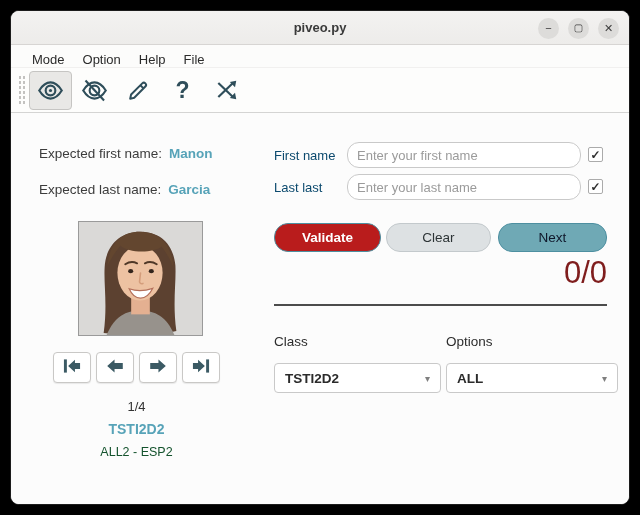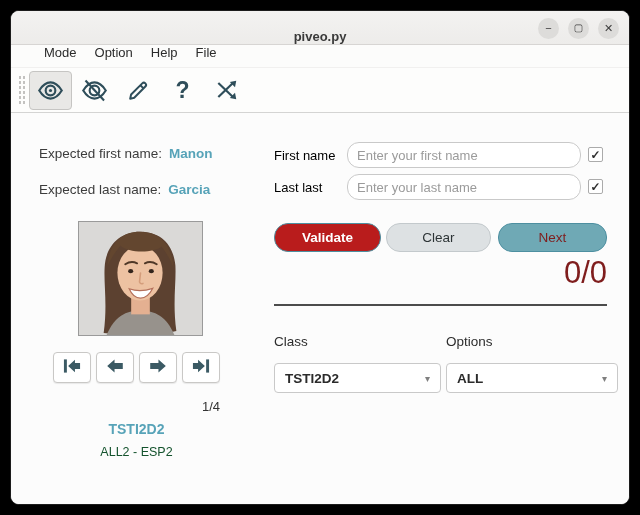--- a/index.html
+++ b/index.html
@@ -9,33 +9,33 @@
     font-family:"Liberation Sans", sans-serif; overflow:hidden;
   }
   .window {
     position:absolute; left:10px; top:10px; width:620px; height:495px;
     background:#fcfcfc; border-radius:9px; overflow:hidden;
     border:1px solid #1c1c1c; box-shadow:0 2px 8px rgba(0,0,0,.6);
   }
   
   .titlebar {
     position:relative; height:34px; background:linear-gradient(#f3f2f1,#edecea);
-    border-bottom:1px solid #d7d5d3; display:flex; align-items:flex-end; justify-content:center;
+    border-bottom:1px solid #d7d5d3; display:flex; align-items:center; justify-content:center;
   }
   .title { font-size:13px; font-weight:bold; color:#3a3a3a; }
   .winctrls { position:absolute; right:10px; top:6.5px; display:flex; gap:9px; }
   .wbtn {
     width:21px; height:21px; border-radius:50%; background:#dddcda;
     display:flex; align-items:center; justify-content:center;
     font-size:11px; color:#3c3c3c; cursor:default; line-height:1;
   }
   
   .menubar {
-    height:23px; background:#fcfcfb; display:flex; align-items:flex-start;
-    padding-left:24px; border-bottom:1px solid #f1f0ef;
+    height:23px; background:#fcfcfb; display:flex; align-items:flex-end;
+    padding-left:12px; border-bottom:1px solid #f1f0ef;
   }
   .menu-item { font-size:13px; color:#2b2b2b; padding:0 9px; }
   
   .toolbar {
     height:45px; background:#fdfdfc; border-bottom:1px solid #d4d4d3;
     display:flex; align-items:center; padding-left:7px;
   }
   .grip {
     width:7px; height:32px; margin-right:4px;
     background-image:radial-gradient(#c3c2c0 1px, transparent 1.1px);
@@ -58,43 +58,43 @@
     left:67px; top:108px; width:125px; height:115px;
     border:1px solid #9a9a9a; background:#dad9d7;
   }
   .photo-frame svg { display:block; }
   .navrow { left:42px; top:239px; display:flex; gap:5px; }
   .navbtn {
     width:38px; height:31px; background:#ffffff; border:1px solid #c9c8c6;
     border-radius:4px; display:flex; align-items:center; justify-content:center;
     box-shadow:0 1px 1px rgba(0,0,0,.08);
   }
-  .counter { left:42px; top:286px; width:167px; text-align:right; font-size:13px; color:#333; }
+  .counter { left:42px; top:286px; width:167px; text-align:center; font-size:13px; color:#333; }
   .classname { left:42px; top:308px; width:167px; text-align:center; font-size:14px; font-weight:bold; color:#57a3b8; }
   .groupname { left:42px; top:332px; width:167px; text-align:center; font-size:12.5px; color:#14532d; }
   
-  .field-label { font-size:13px; color:#000000; }
+  .field-label { font-size:13px; color:#0c4a6e; }
   .text-input {
     left:336px; width:234px; height:26px; background:#fff;
     border:1px solid #c9c9c9; border-radius:12px; padding:0 9px;
     font-size:13px; color:#333; font-family:"Liberation Sans",sans-serif; outline:none;
   }
   .text-input::placeholder { color:#9b9b9b; }
   .checkbox {
     left:577px; width:15px; height:15px; background:#fff; border:1px solid #ababab;
     border-radius:2px; display:flex; align-items:center; justify-content:center;
     font-size:12px; color:#2e2e2e; font-weight:bold; line-height:1;
   }
   .pill {
     height:29px; border-radius:14px; display:flex; align-items:center; justify-content:center;
     font-size:13.5px;
   }
   .pill-validate { left:263px; top:110px; width:107px; background:#b91c1c; border:1.5px solid #4d8fa0; color:#fff; font-weight:bold; }
   .pill-clear    { left:375px; top:110px; width:105px; background:#dde1e3; border:1.5px solid #c3c9cc; color:#2d3436; }
-  .pill-next     { left:487px; top:110px; width:109px; background:#6fa9b5; border:1.5px solid #4d8fa0; color:#7f1d1d; }
+  .pill-next     { left:487px; top:110px; width:109px; background:#6fa9b5; border:1.5px solid #4d8fa0; color:#0f172a; }
   .score { left:400px; top:142px; width:196px; text-align:right; font-size:31px; color:#7f1d1d; }
   .divider { left:263px; top:191px; width:333px; height:2px; background:#4c4c4c; }
   .sel-label { font-size:13.5px; color:#2d2d2d; }
   .dropdown {
     top:250px; height:30px; background:#fff; border:1px solid #c9c9c9; border-radius:4px;
     display:flex; align-items:center; padding:0 10px; justify-content:space-between;
   }
   .dd-class { left:263px; width:167px; }
   .dd-options { left:435px; width:172px; }
   .dd-value { font-size:13.5px; color:#2b2b2b; font-weight:bold; }

